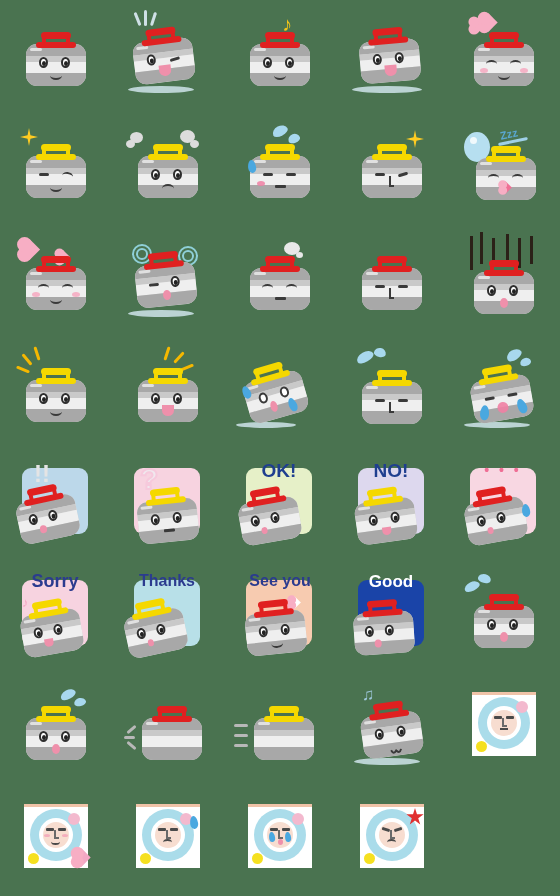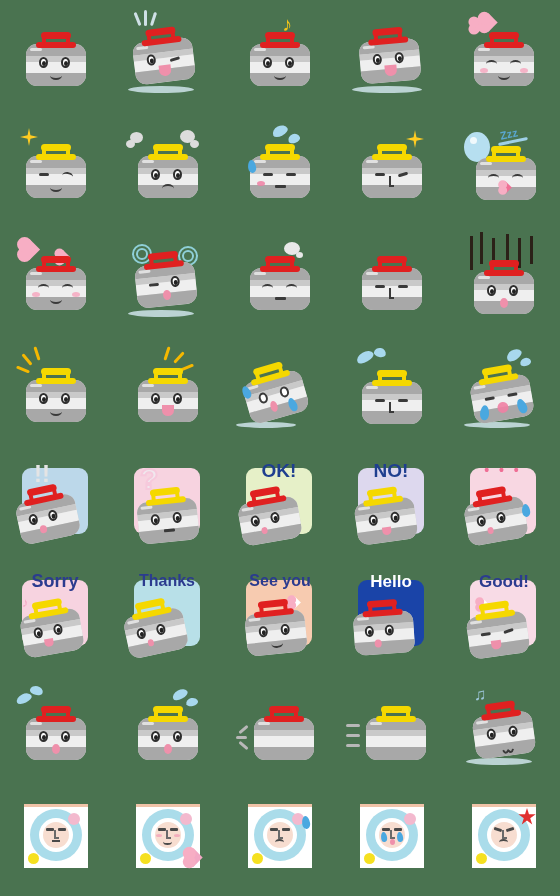--- a/index.html
+++ b/index.html
@@ -924,21 +924,21 @@
             <div class="pup"></div>
           </div>
         <div class="mouth-smile"></div>
       </div>
     </div>
   </div>
 
   <div class="cell">
     <div class="art">
       <div class="card" style="background:#1a44a8;"></div>
-      <div class="cardtext white" style="left:10px;width:74px;top:4px;font-size:17px;">Hello</div>
+      <div class="cardtext white" style="left:10px;width:74px;top:4px;font-size:17px;">Good</div>
       <div class="stone red" style="left:10px;top:44px;transform:rotate(-4deg);">
         <div class="body">
             <div class="band-top"></div>
             <div class="band-mid"></div>
             <div class="band-light"></div>
             <div class="band-bot"></div>
             <div class="shine"></div>
           </div>
         <div class="handle">
             <div class="hpost l"></div>
@@ -950,45 +950,20 @@
             <div class="pup"></div>
           </div>
         <div class="eye r" style="left:31px;">
             <div class="pup"></div>
           </div>
         <div class="mouth-oh" style="left:20px;top:27px;width:7px;height:8px;"></div>
       </div>
     </div>
   </div>
 
-  <div class="cell">
-    <div class="art">
-      <div class="card" style="background:#f8dbe6;"></div>
-      <div class="cardtext small" style="left:10px;width:76px;top:4px;font-size:17px;color:#2b3b8f;">Good!</div>
-      <div class="heart" style="left: 22px; top: 32px; width: 9px; height: 9px; background: rgb(255, 255, 255); --s: 9px;"></div>
-      <div class="stone yellow" style="left:12px;top:46px;transform:rotate(-8deg);">
-        <div class="body">
-            <div class="band-top"></div>
-            <div class="band-mid"></div>
-            <div class="band-light"></div>
-            <div class="band-bot"></div>
-            <div class="shine"></div>
-          </div>
-        <div class="handle">
-            <div class="hpost l"></div>
-            <div class="hpost r"></div>
-            <div class="hbar"></div>
-            <div class="hgrip"></div>
-          </div>
-        <div class="eyeline l"></div>
-        <div class="eyeline r" style="transform:rotate(-12deg);"></div>
-        <div class="mouth-open" style="left:22px;top:26px;width:10px;height:9px;"></div>
-      </div>
-    </div>
-  </div>
 
   <div class="cell">
     <div class="art">
       <div class="drop pale" style="left:8px;top:14px;width:16px;height:9px;transform:rotate(-26deg);"></div>
       <div class="drop pale" style="left:22px;top:6px;width:13px;height:9px;transform:rotate(14deg);"></div>
       <div class="stone red" style="top:38px;">
         <div class="body">
             <div class="band-top"></div>
             <div class="band-mid"></div>
             <div class="band-light"></div>

